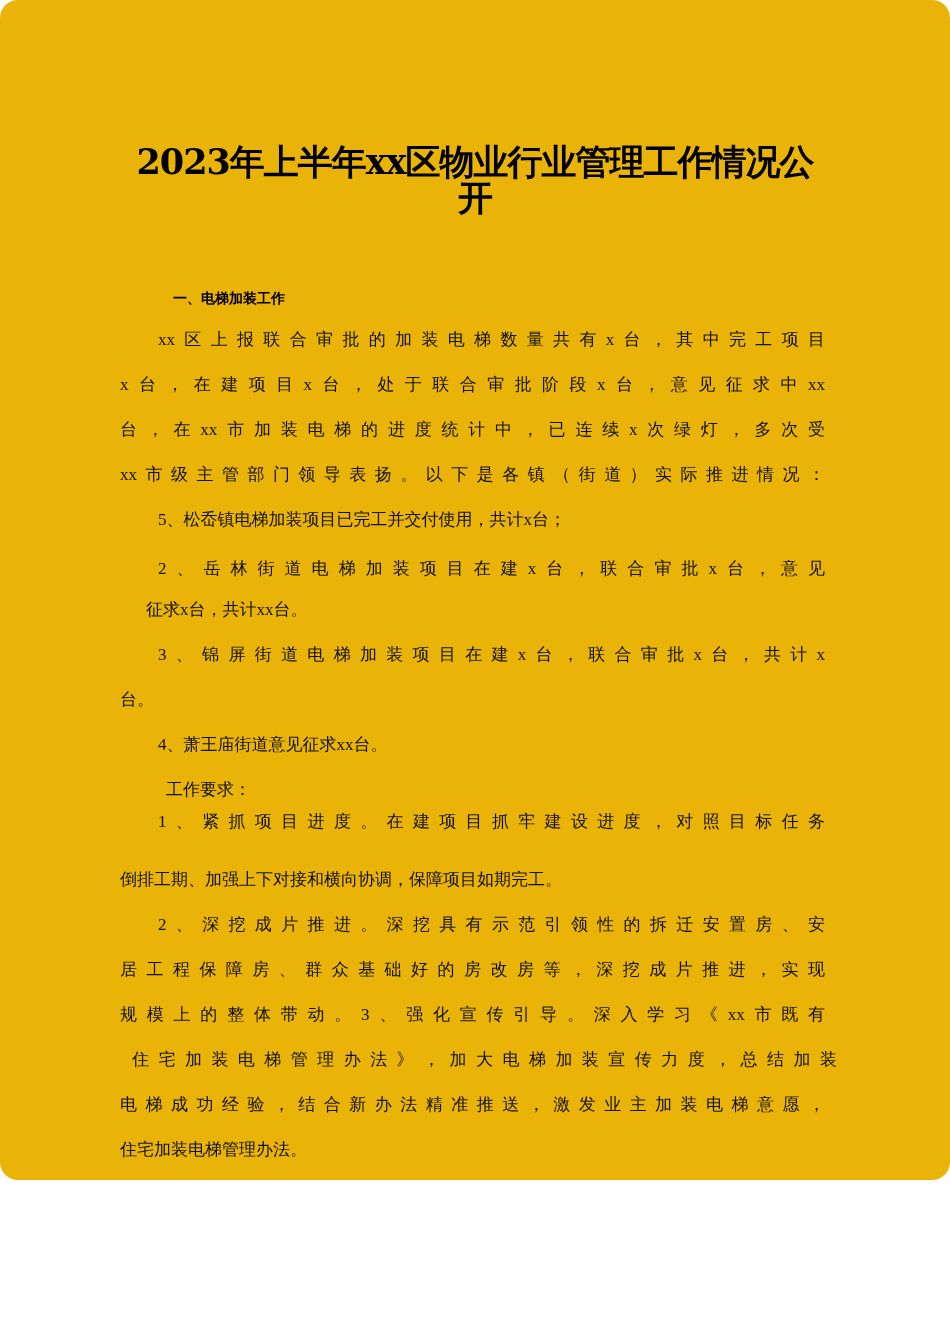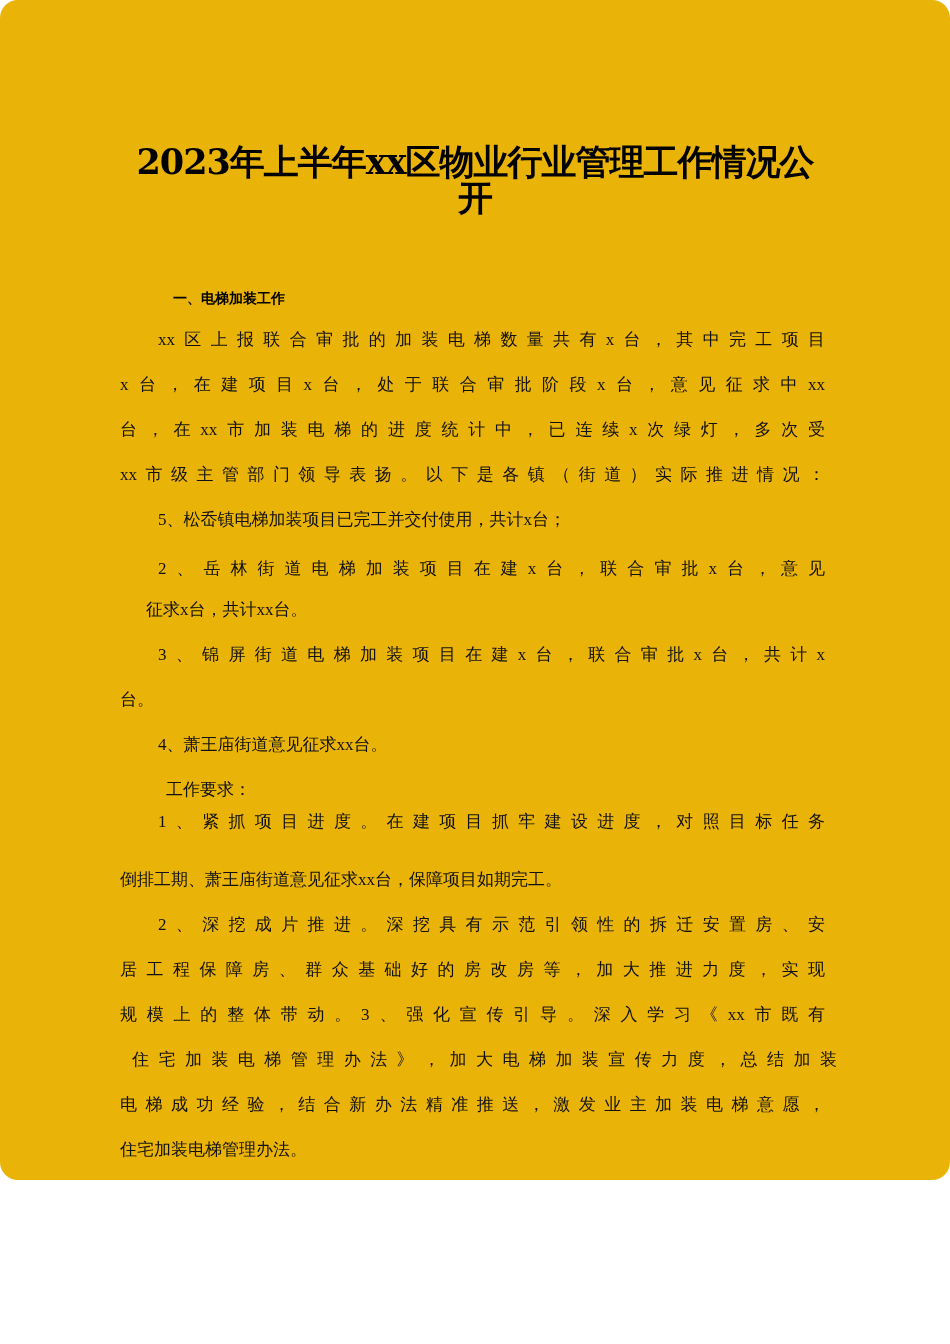--- a/index.html
+++ b/index.html
@@ -43,21 +43,21 @@
       <div class="line" style="top: 414px;">台，在xx市加装电梯的进度统计中，已连续x次绿灯，多次受</div>
       <div class="line" style="top: 459px;">xx市级主管部门领导表扬。以下是各镇（街道）实际推进情况：</div>
       <div class="line indent last" style="top: 504px;">5、松岙镇电梯加装项目已完工并交付使用，共计x台；</div>
       <div class="line indent" style="top: 553px;">2、岳林街道电梯加装项目在建x台，联合审批x台，意见</div>
       <div class="line last" style="top: 594px; margin-left: 26px;">征求x台，共计xx台。</div>
       <div class="line indent" style="top: 639px;">3、锦屏街道电梯加装项目在建x台，联合审批x台，共计x</div>
       <div class="line last" style="top: 684px;">台。</div>
       <div class="line indent last" style="top: 729px;">4、萧王庙街道意见征求xx台。</div>
       <div class="line indent last" style="top: 774px; margin-left: 8px;">工作要求：</div>
       <div class="line indent" style="top: 806px;">1、紧抓项目进度。在建项目抓牢建设进度，对照目标任务</div>
-      <div class="line last" style="top: 864px;">倒排工期、萧王庙街道意见征求xx台，保障项目如期完工。</div>
+      <div class="line last" style="top: 864px;">倒排工期、加强上下对接和横向协调，保障项目如期完工。</div>
       <div class="line indent" style="top: 909px;">2、深挖成片推进。深挖具有示范引领性的拆迁安置房、安</div>
-      <div class="line" style="top: 954px;">居工程保障房、群众基础好的房改房等，加大推进力度，实现</div>
+      <div class="line" style="top: 954px;">居工程保障房、群众基础好的房改房等，深挖成片推进，实现</div>
       <div class="line" style="top: 999px;">规模上的整体带动。3、强化宣传引导。深入学习《xx市既有</div>
       <div class="line" style="top: 1044px; margin-left: 12px;">住宅加装电梯管理办法》，加大电梯加装宣传力度，总结加装</div>
       <div class="line" style="top: 1089px;">电梯成功经验，结合新办法精准推送，激发业主加装电梯意愿，</div>
       <div class="line last" style="top: 1134px;">住宅加装电梯管理办法。</div>
     </div>
 </div>
 
 </body></html>

